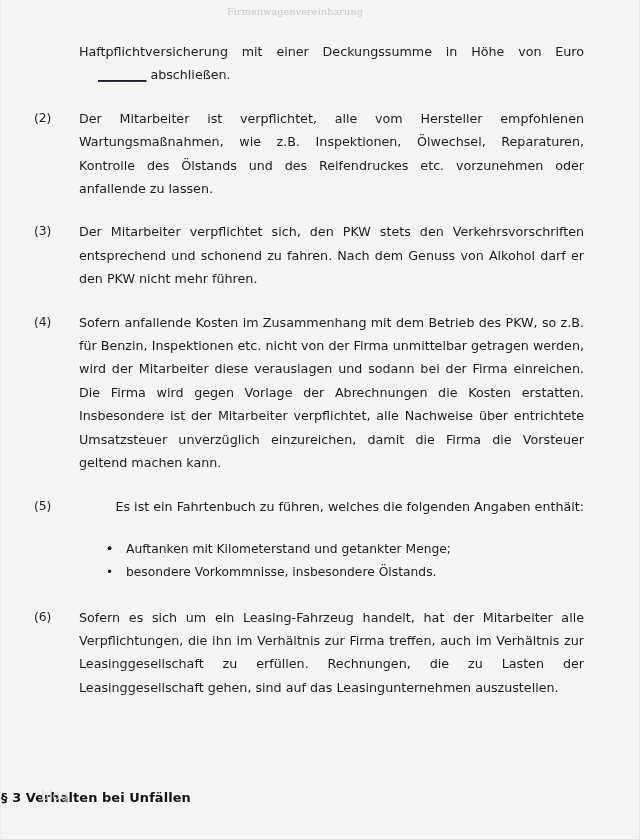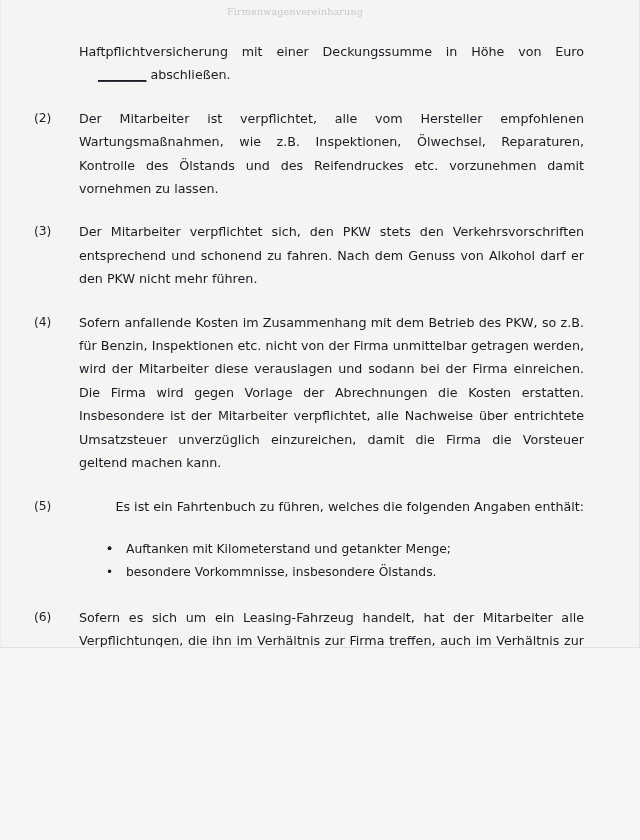--- a/index.html
+++ b/index.html
@@ -10,21 +10,21 @@
     width: 640px;
     height: 840px;
     background: #f5f5f4;
     font-family: "DejaVu Sans", sans-serif;
     overflow: hidden;
   }
 
   .page {
     position: relative;
     width: 640px;
-    height: 648px;
+    height: 840px;
     background: #f4f4f3;
     box-sizing: border-box;
     border-right: 1px solid #e2e2e2;
     border-bottom: 1px solid #e2e2e2;
     border-left: 1px solid #ececec;
     overflow: hidden;
   }
 
   
   .doc-header {
@@ -149,21 +149,21 @@
   </div>
 
   <div class="doc-body">
 
     <div class="para continuation">
       <div class="para-text"><span>Haftpflichtversicherung mit einer Deckungssumme in Höhe von Euro</span> <span class="blank-line">________</span><span> abschließen.</span></div>
     </div>
 
     <div class="para">
       <span class="para-num">(2)</span>
-      <div class="para-text">Der Mitarbeiter ist verpflichtet, alle vom Hersteller empfohlenen Wartungsmaßnahmen, wie z.B. Inspektionen, Ölwechsel, Reparaturen, Kontrolle des Ölstands und des Reifendruckes etc. vorzunehmen damit vornehmen zu lassen.</div>
+      <div class="para-text">Der Mitarbeiter ist verpflichtet, alle vom Hersteller empfohlenen Wartungsmaßnahmen, wie z.B. Inspektionen, Ölwechsel, Reparaturen, Kontrolle des Ölstands und des Reifendruckes etc. vorzunehmen oder anfallende zu lassen.</div>
     </div>
 
     <div class="para">
       <span class="para-num">(3)</span>
       <div class="para-text">Der Mitarbeiter verpflichtet sich, den PKW stets den Verkehrsvorschriften entsprechend und schonend zu fahren. Nach dem Genuss von Alkohol darf er den PKW nicht mehr führen.</div>
     </div>
 
     <div class="para">
       <span class="para-num">(4)</span>
       <div class="para-text">Sofern anfallende Kosten im Zusammenhang mit dem Betrieb des PKW, so z.B. für Benzin, Inspektionen etc. nicht von der Firma unmittelbar getragen werden, wird der Mitarbeiter diese verauslagen und sodann bei der Firma einreichen. Die Firma wird gegen Vorlage der Abrechnungen die Kosten erstatten. Insbesondere ist der Mitarbeiter verpflichtet, alle Nachweise über entrichtete Umsatzsteuer unverzüglich einzureichen, damit die Firma die Vorsteuer geltend machen kann.</div>

